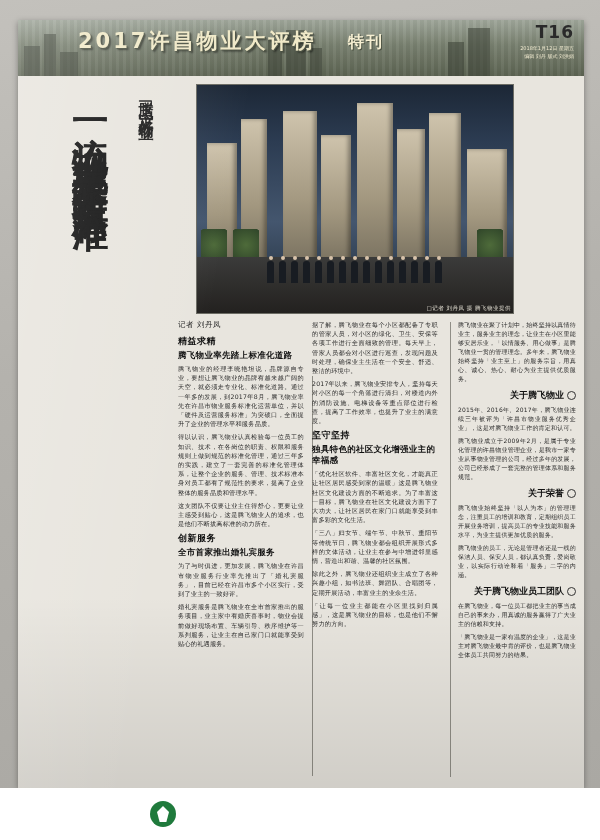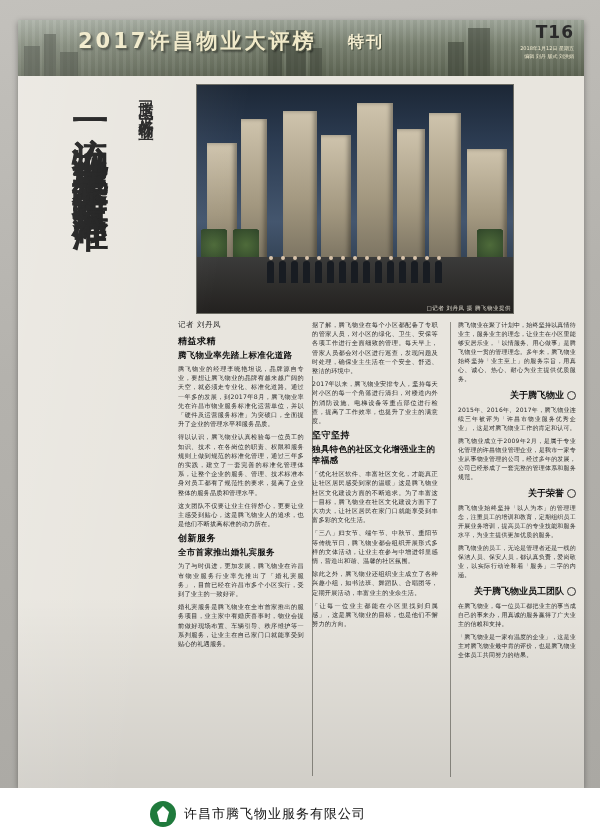--- a/index.html
+++ b/index.html
@@ -415,15 +415,14 @@
         </div>
         <p class="para">在腾飞物业，每一位员工都把业主的事当成自己的事来办，用真诚的服务赢得了广大业主的信赖和支持。</p>
         <p class="para">「腾飞物业是一家有温度的企业」，这是业主对腾飞物业最中肯的评价，也是腾飞物业全体员工共同努力的结果。</p>
       </div>
 
     </div>
   </div>
 
   <div class="bottombar">
     <div class="brand-logo"></div>
-    <div class="brand-name">许昌市腾飞物业服务有限公司</div>
   </div>
 </div>
 
 </body></html>

